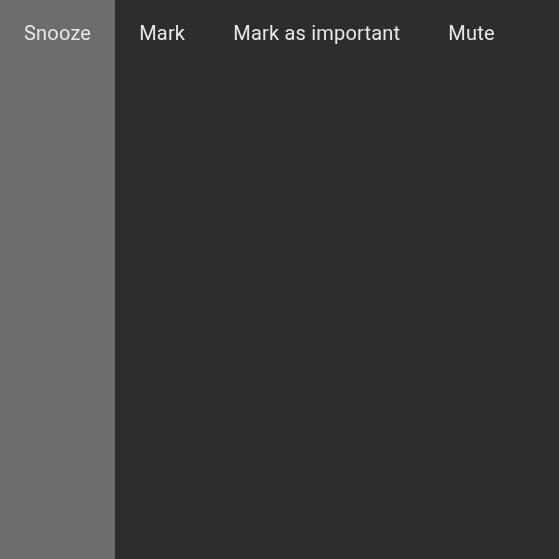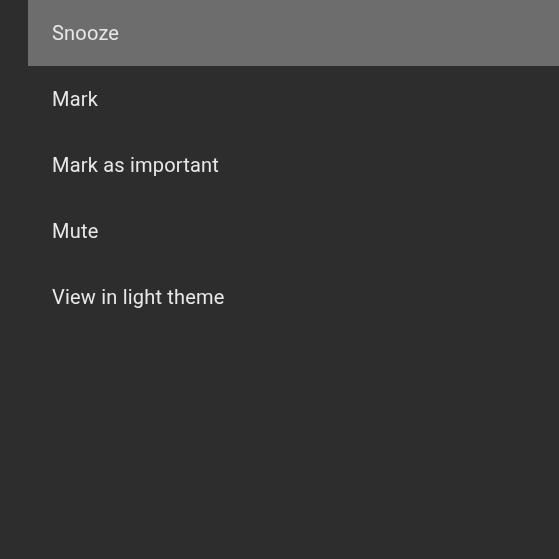--- a/index.html
+++ b/index.html
@@ -11,22 +11,20 @@
       width: 559px;
       height: 559px;
       background-color: #2d2d2d;
       font-family: -apple-system, BlinkMacSystemFont, "Segoe UI", Roboto, Helvetica, Arial, sans-serif;
       overflow: hidden;
     }
     .menu {
       width: 100%;
       height: 100%;
       display: flex;
-      flex-direction: column;
-      padding-left: 28px;
     }
     .menu-item {
       padding: 21px 24px;
       color: #e8e8e8;
       font-size: 20px;
       font-weight: 400;
       cursor: pointer;
       user-select: none;
       letter-spacing: 0.2px;
     }
@@ -43,16 +41,13 @@
   </div>
   <div class="menu-item">
     <span>Mark</span>
   </div>
   <div class="menu-item">
     <span>Mark as important</span>
   </div>
   <div class="menu-item">
     <span>Mute</span>
   </div>
-  <div class="menu-item">
-    <span>View in light theme</span>
-  </div>
 </div>
 
 </body></html>

